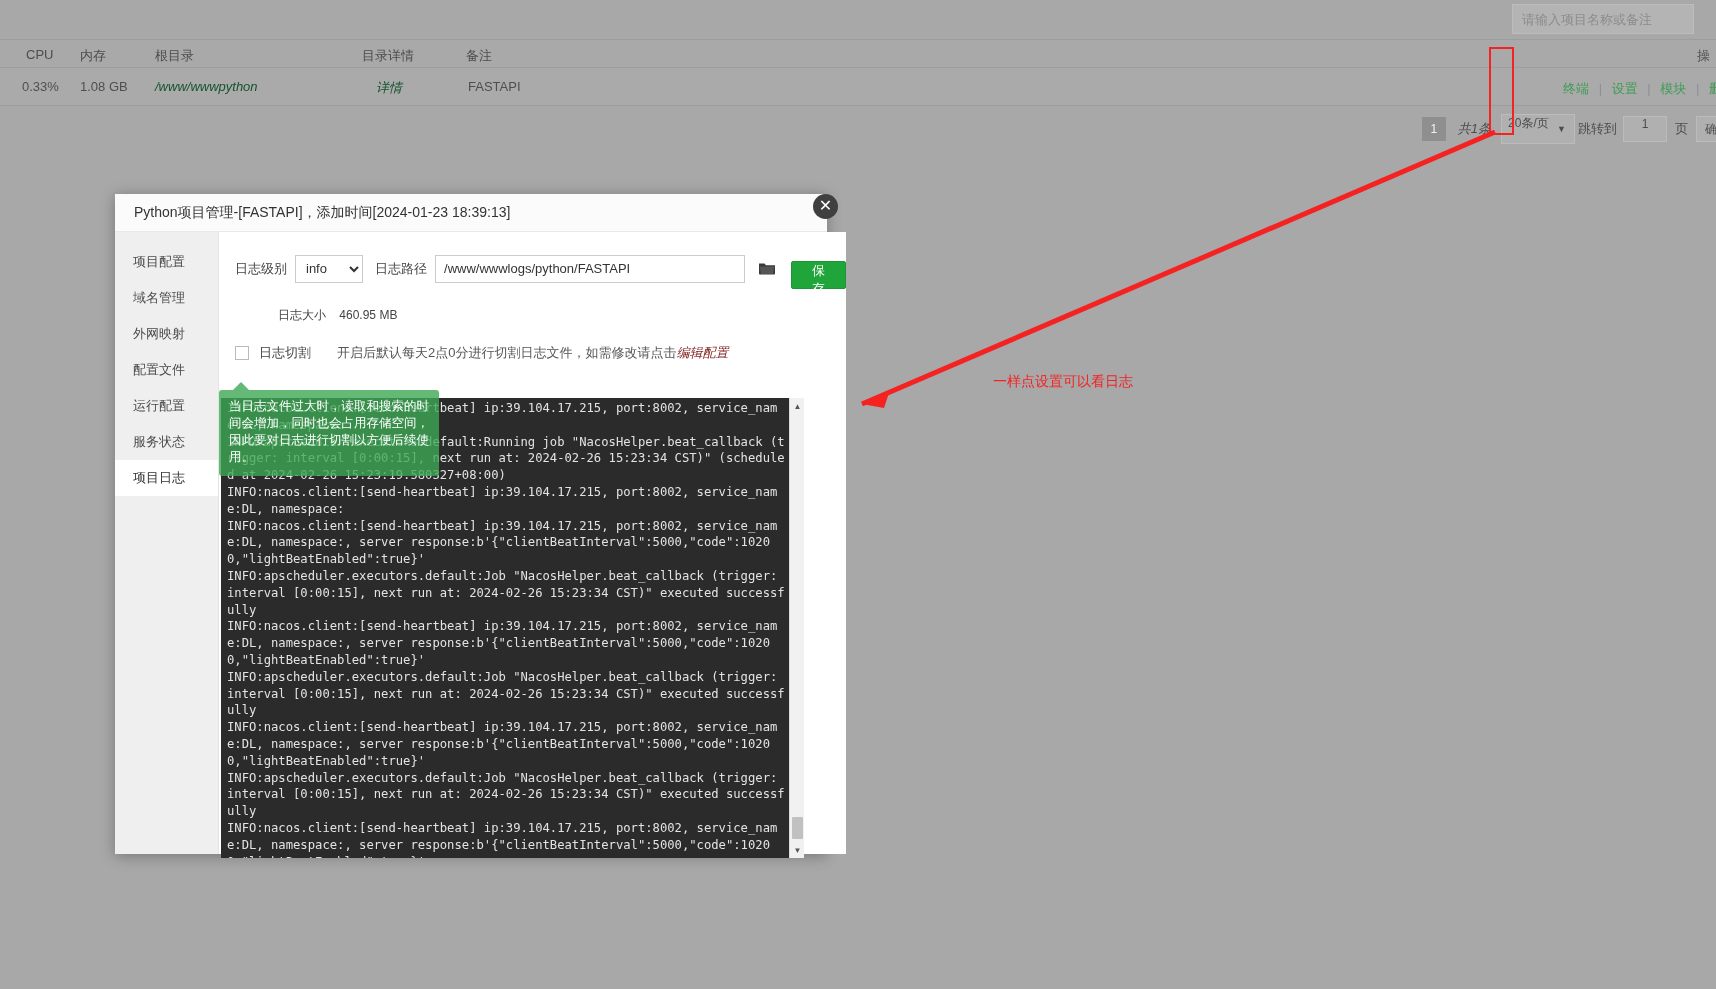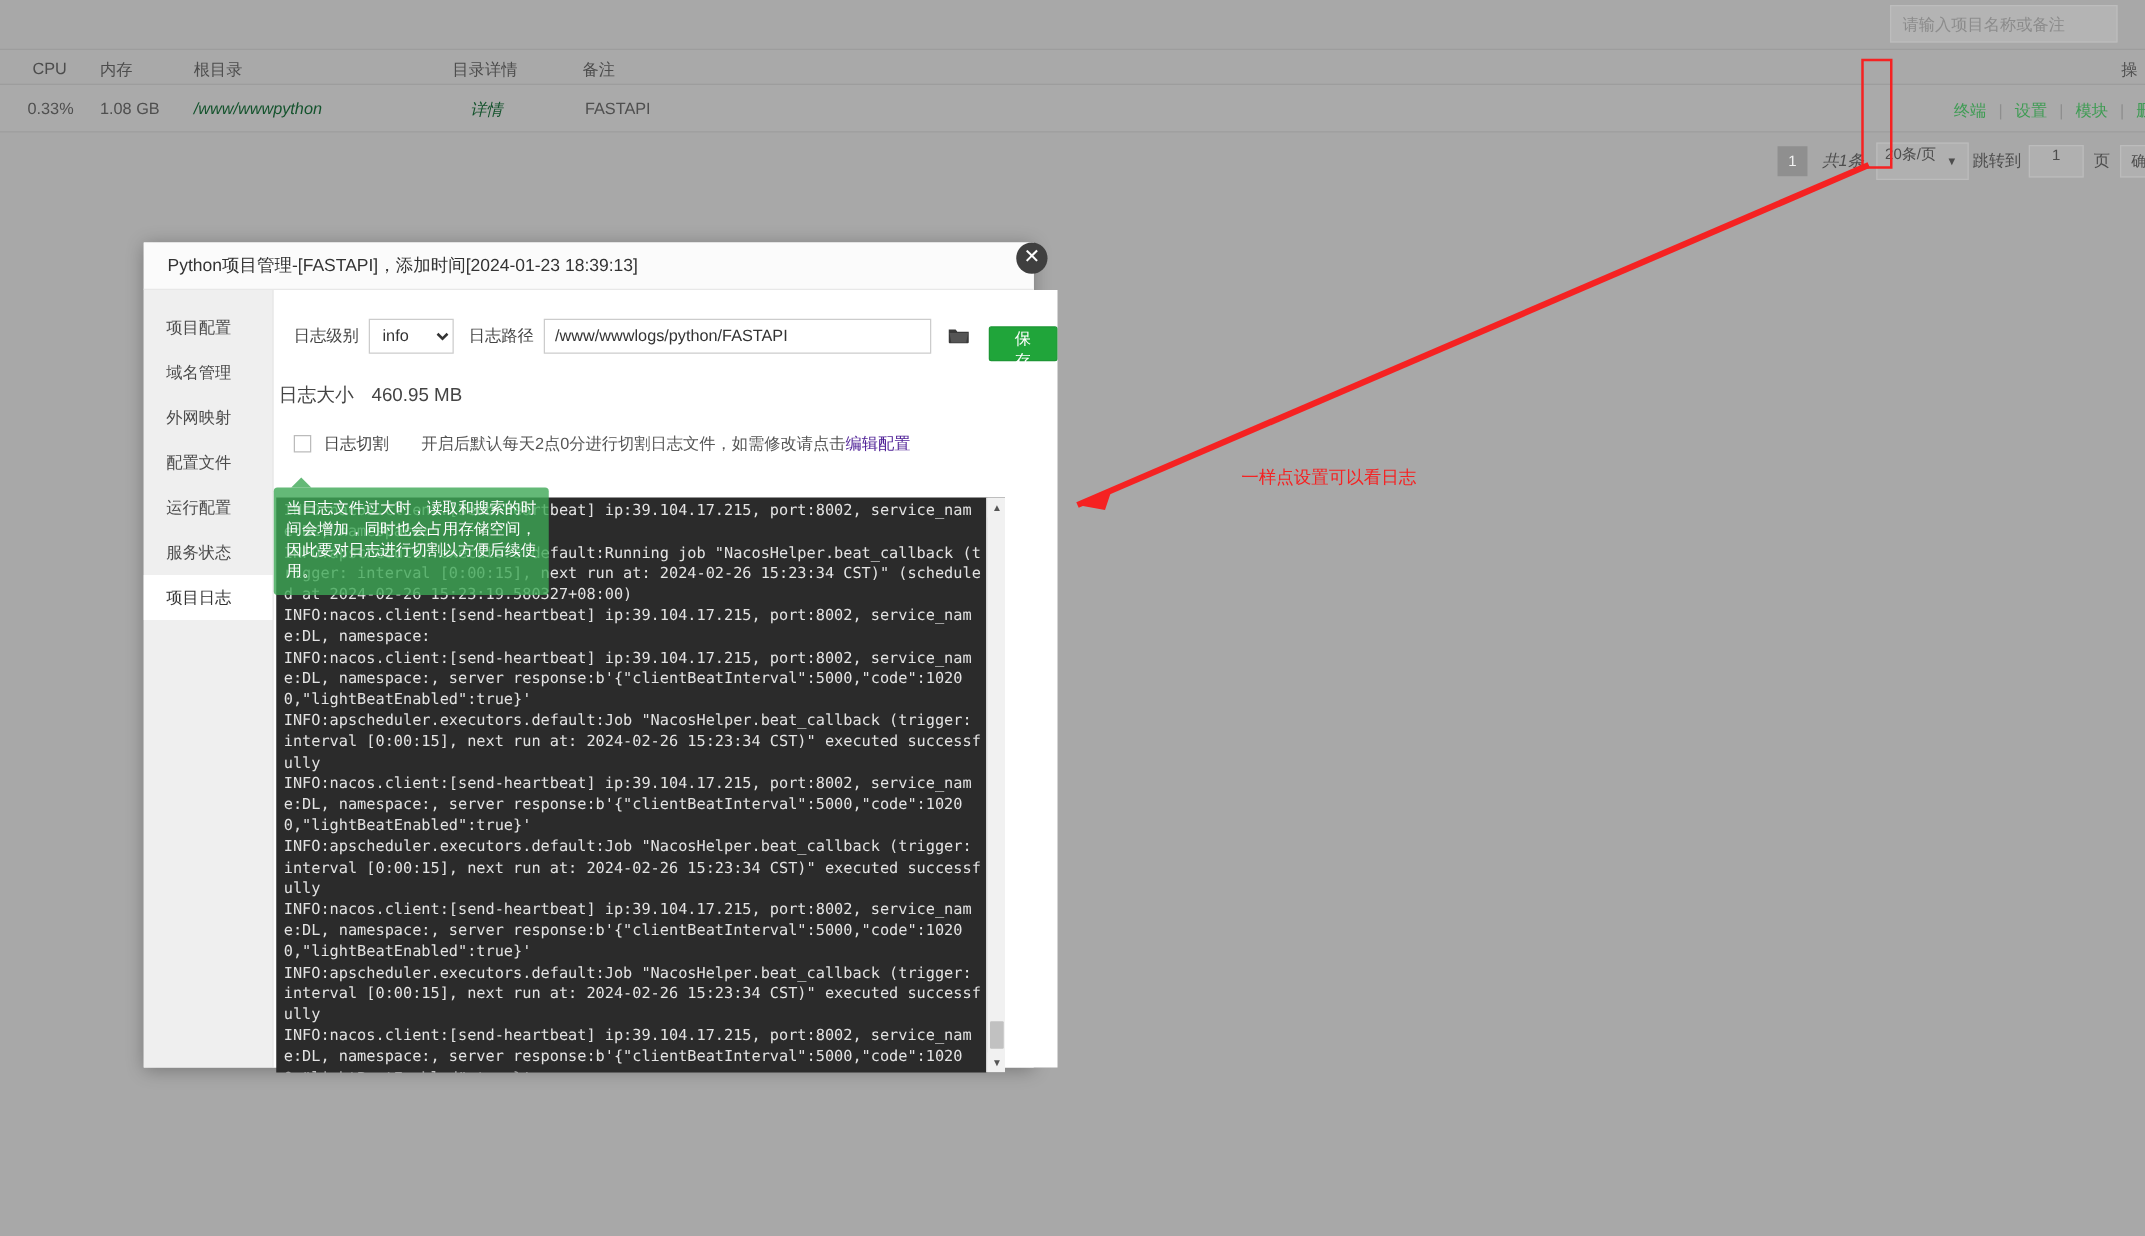--- a/index.html
+++ b/index.html
@@ -190,39 +190,39 @@
     margin-left: 14px;
     height: 28px; padding: 0 14px;
     background: #20a53a; border: 1px solid #1d9635;
     color: #fff; font-size: 13px; cursor: pointer;
     border-radius: 2px;
     font-family: Liberation Serif, serif;
     margin-top: 13px;
   }
 
   .row-2 {
-    margin-top: 18px; padding-left: 4px;
-    font-size: 15px; color: #444;
+    margin-top: 18px; padding-left: 24px;
+    font-size: 12px; color: #444; margin-left: 35px;
   }
   .row-2 .val { margin-left: 10px; }
 
   .row-3 {
     margin-top: 20px; padding-left: 16px;
     display: flex; align-items: center;
     font-size: 13px; color: #444;
   }
   .cbx {
     width: 14px; height: 14px;
     border: 1px solid #bbb; background: #fff;
     margin-right: 10px; cursor: pointer;
     flex: 0 0 14px;
   }
   .cut-label { margin-right: 26px; white-space: nowrap; }
   .hint { color: #555; white-space: nowrap; }
-  .hint a { color: #4c1d95; text-decoration: none; }
+  .hint a { color: #7f1d1d; text-decoration: none; font-style: italic; }
 
   
   .logbox {
     position: absolute; left: 2px; top: 166px;
     width: 583px; height: 460px;
     background: #2b2b2b;
     overflow: hidden;
   }
   .logtext {
     position: absolute; left: 6px; top: 2px;

